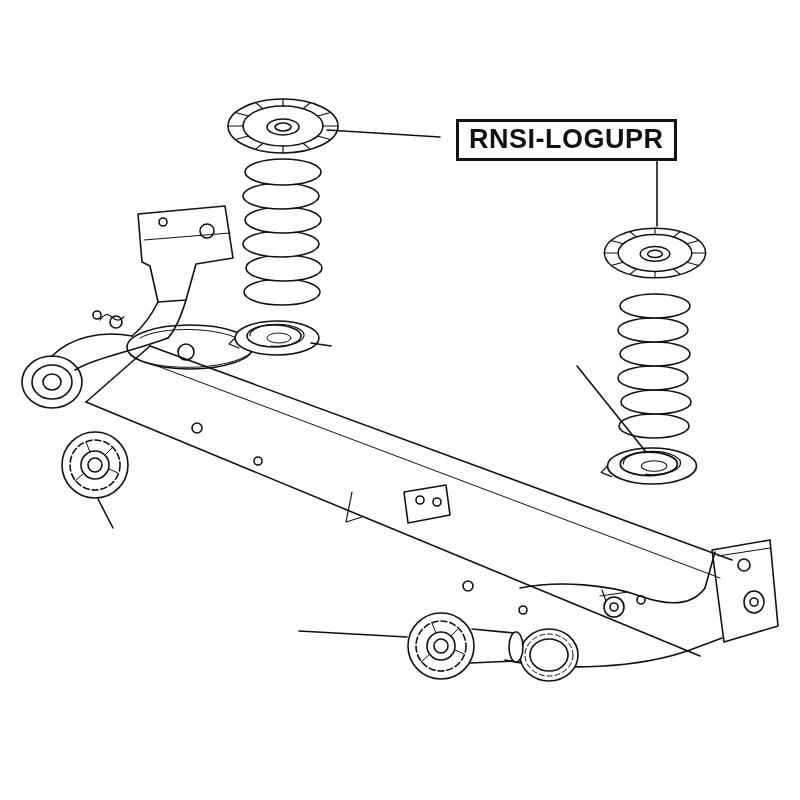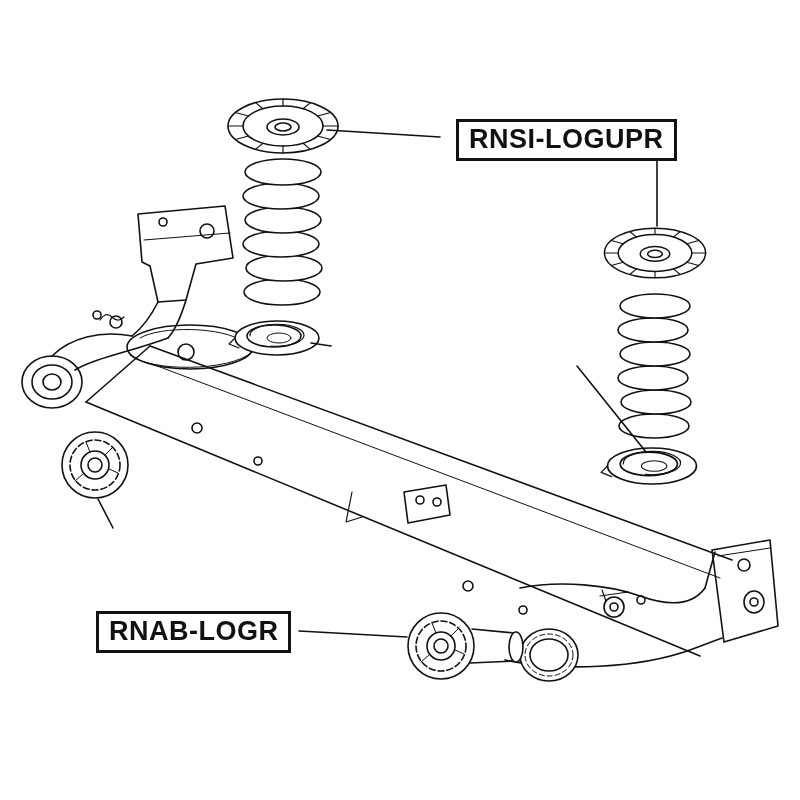--- a/index.html
+++ b/index.html
@@ -163,15 +163,14 @@
       <path d="M577,366 L646,452"></path>
       <path d="M299,631 L407,637"></path>
       <path d="M98,499 L113,528"></path>
     </g>
   </g>
 </svg>
 
 <div class="part-label" style="left:440px;top:119px;margin-left:16px;">RNSI-LOGUPR</div>
 
 
-<div class="part-label" style="left:96px;top:611px;">RNAB-LOGR</div>
 
 </div>
 
 </body></html>

